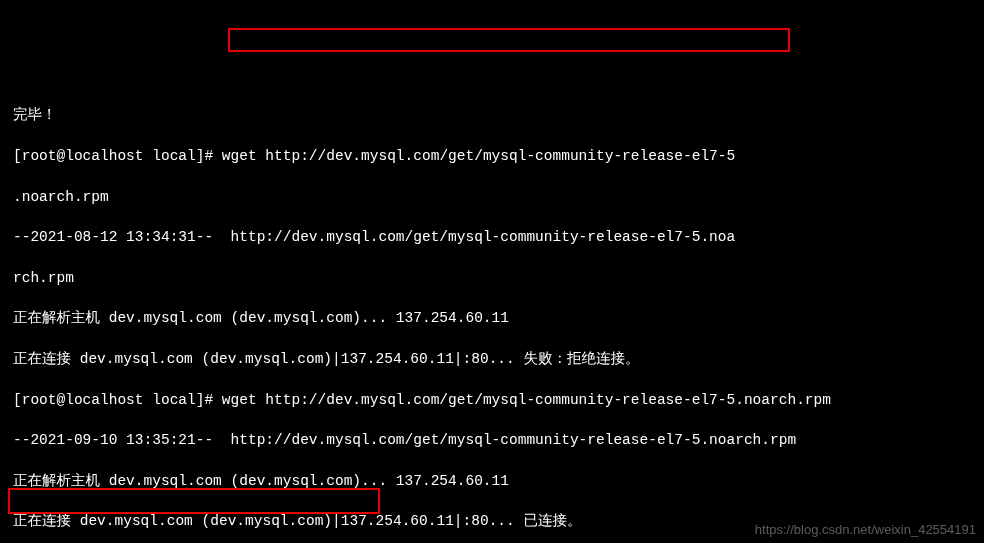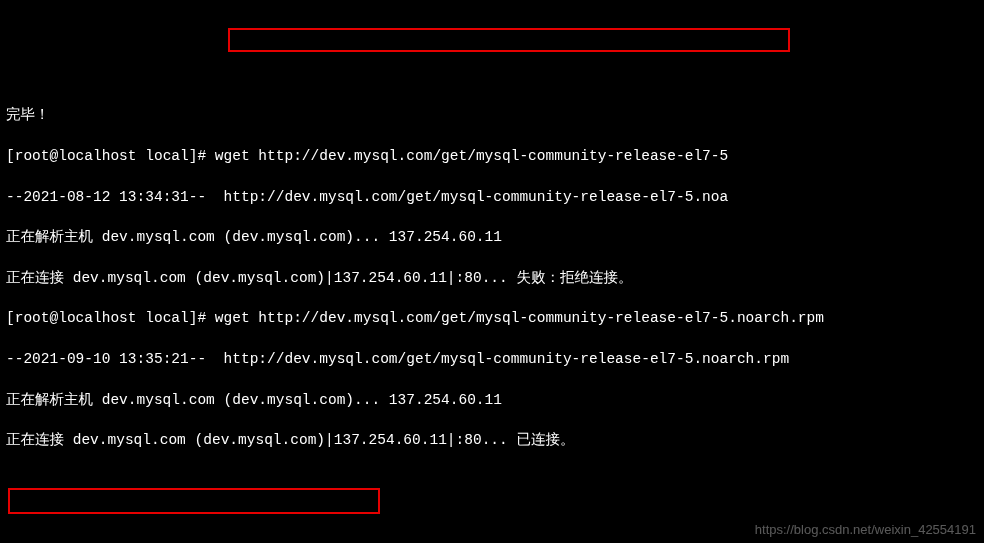--- a/index.html
+++ b/index.html
@@ -9,21 +9,21 @@
     font-family: 'Courier New', monospace;
     font-size: 14.5px;
     line-height: 1.4;
     width: 984px;
     height: 543px;
     overflow: hidden;
     position: relative;
     padding: 4px 6px;
     white-space: pre;
   }
-  .line { display: block; }
+  .line { display: block; margin-left: 7px; }
   .highlight-box-1 {
     border: 2px solid #e60000;
     position: absolute;
     top: 28px;
     left: 228px;
     width: 562px;
     height: 24px;
     pointer-events: none;
   }
   .highlight-box-2 {
@@ -46,21 +46,23 @@
   }
 </style>
 </head>
 <body>
 
 
 
 <div>
 <span class="line">完毕！</span>
 <span class="line"><span>[root@localhost local]# </span><span>wget http://dev.mysql.com/get/mysql-community-release-el7-5</span></span>
+<span class="line">.noarch.rpm</span>
 <span class="line">--2021-08-12 13:34:31--  http://dev.mysql.com/get/mysql-community-release-el7-5.noa</span>
+<span class="line">rch.rpm</span>
 <span class="line">正在解析主机 dev.mysql.com (dev.mysql.com)... 137.254.60.11</span>
 <span class="line">正在连接 dev.mysql.com (dev.mysql.com)|137.254.60.11|:80... 失败：拒绝连接。</span>
 <span class="line">[root@localhost local]# wget http://dev.mysql.com/get/mysql-community-release-el7-5.noarch.rpm</span>
 <span class="line">--2021-09-10 13:35:21--  http://dev.mysql.com/get/mysql-community-release-el7-5.noarch.rpm</span>
 <span class="line">正在解析主机 dev.mysql.com (dev.mysql.com)... 137.254.60.11</span>
 <span class="line">正在连接 dev.mysql.com (dev.mysql.com)|137.254.60.11|:80... 已连接。</span>
 
 
 
 

